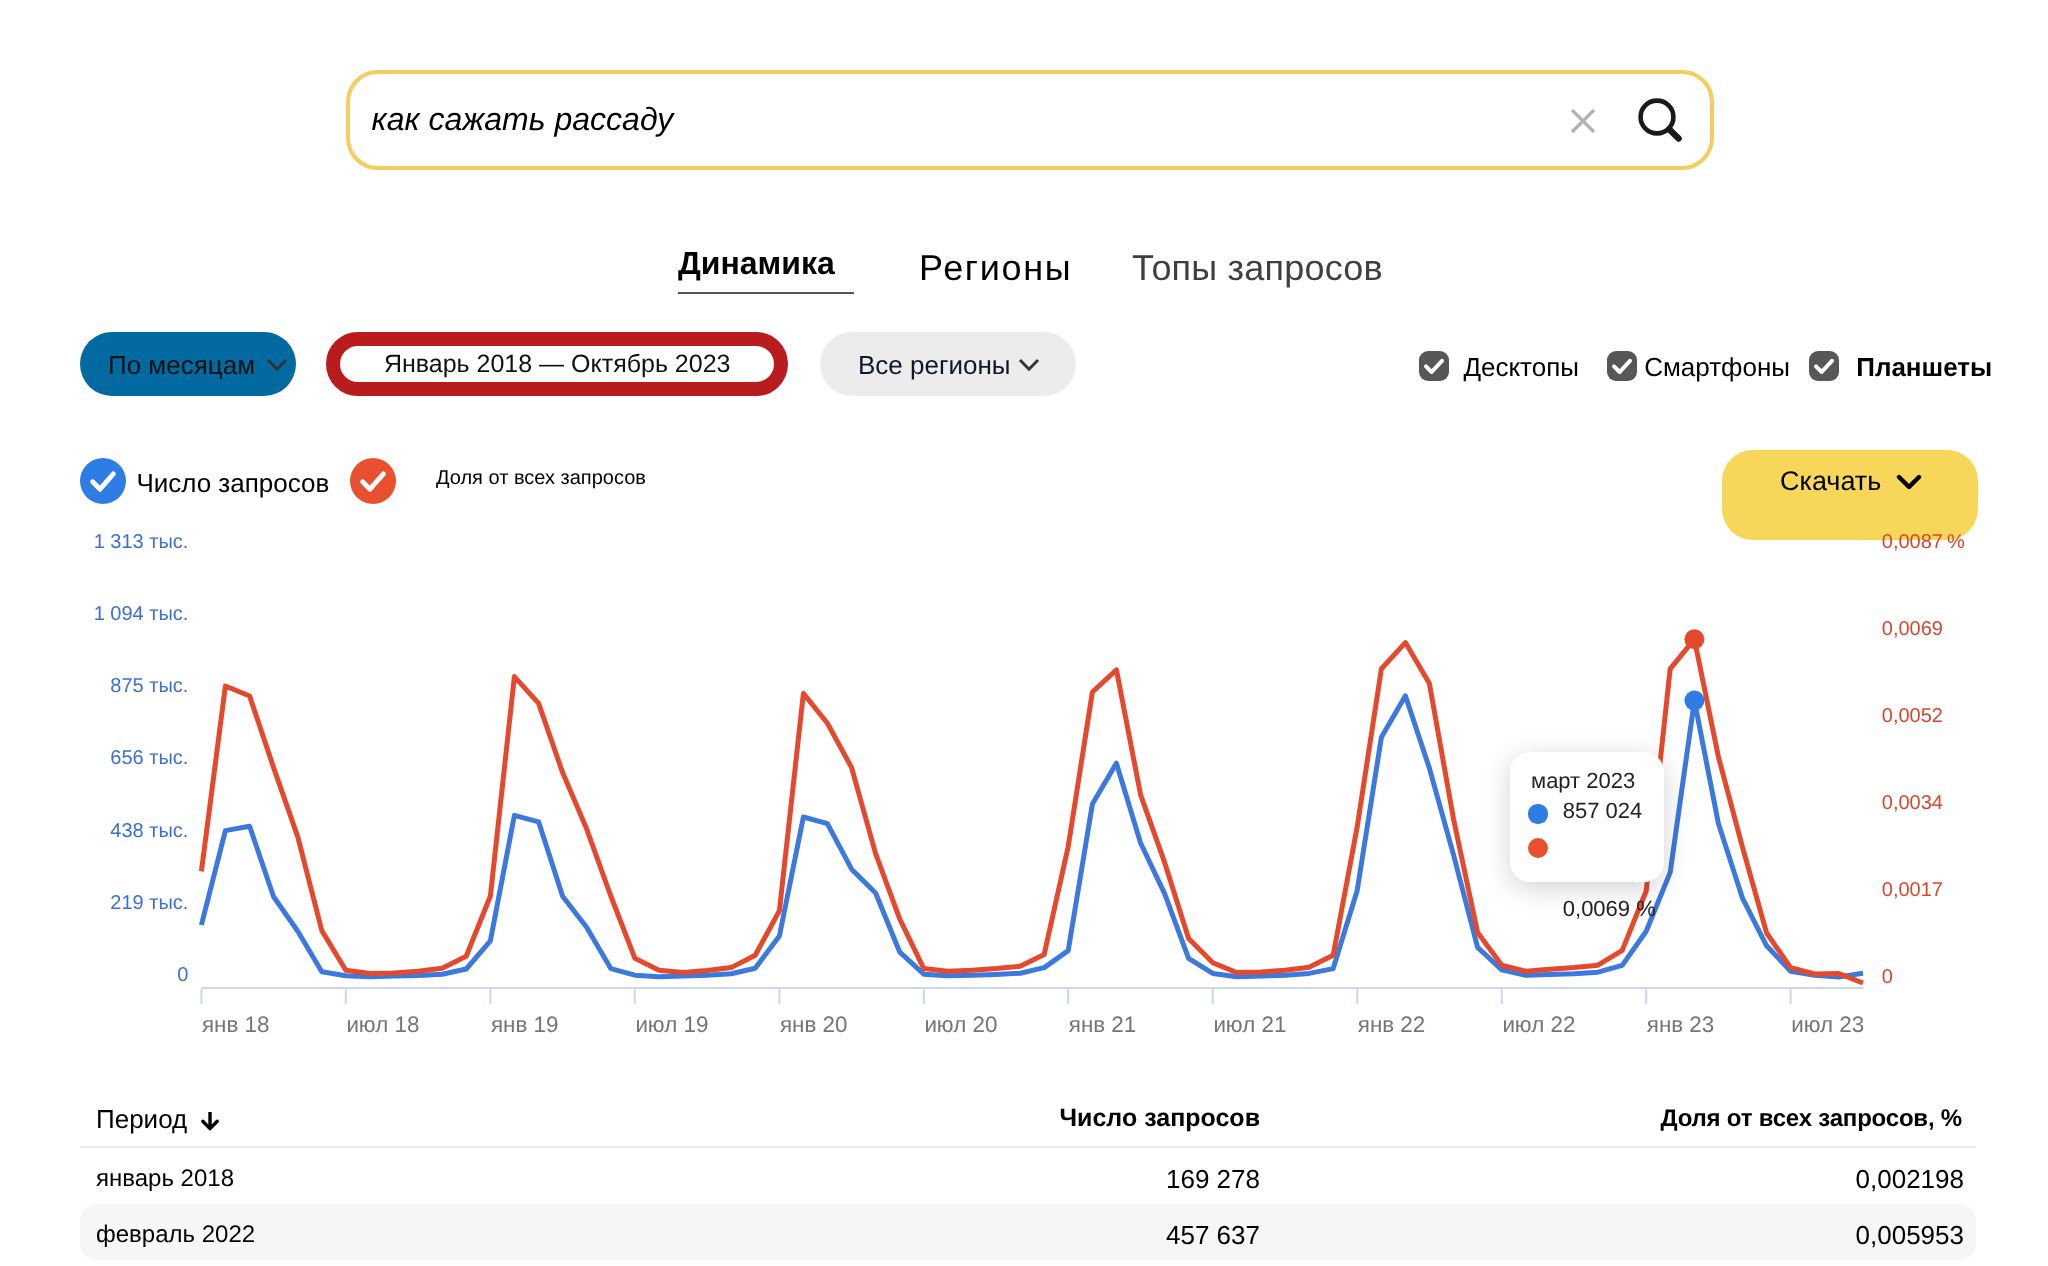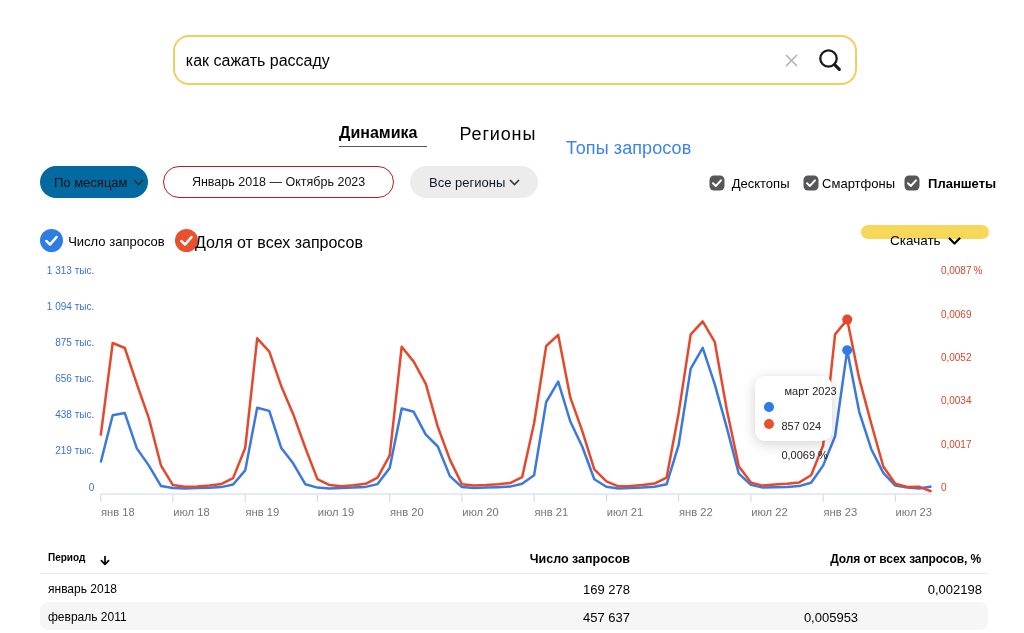--- a/index.html
+++ b/index.html
@@ -1,39 +1,39 @@
 <!DOCTYPE html>
 <html><head><meta charset="utf-8">
 <style>
 * { margin:0; padding:0; box-sizing:border-box; }
 html,body { width:1024px; height:633px; background:#fff; font-family:"Liberation Sans", sans-serif; position:relative; overflow:hidden; }
 .abs { position:absolute; }
 </style></head>
 <body>
 
 <div class="abs" style="left:172.5px; top:35px; width:684.5px; height:49.5px; border:2px solid #f3cd5e; border-radius:16px; background:#fff;"></div>
-<div class="abs" style="left:185.8px; top:52px; font-size:16px; color:#000;">как сажать рассаду</div>
+<div class="abs" style="left:185.8px; top:52px; font-size:16px; color:#000;font-style:italic;">как сажать рассаду</div>
 <svg class="abs" style="left:784.5px; top:54px;" width="13" height="13" viewBox="0 0 13 13">
   <line x1="1" y1="1" x2="12" y2="12" stroke="#b3b3b3" stroke-width="1.6"></line>
   <line x1="12" y1="1" x2="1" y2="12" stroke="#b3b3b3" stroke-width="1.6"></line>
 </svg>
 <svg class="abs" style="left:817px; top:47px;" width="26" height="26" viewBox="0 0 26 26">
   <circle cx="11.5" cy="11.5" r="8.2" fill="none" stroke="#1a1a1a" stroke-width="2.3"></circle>
   <line x1="17.6" y1="17.6" x2="22.3" y2="22.3" stroke="#1a1a1a" stroke-width="3.2" stroke-linecap="round"></line>
 </svg>
 
 <div class="abs" style="left:339px; top:124px; font-size:16px; font-weight:700; color:#000;text-align:right;">Динамика</div>
 <div class="abs" style="left:338.6px; top:146px; width:88.4px; border-top:1.2px solid #555;"></div>
 <div class="abs" style="left:459.5px; top:124px; font-size:18px; color:#000; letter-spacing:0.85px;">Регионы</div>
-<div class="abs" style="left:566px; top:124px; font-size:18px; color:#3b82f6; letter-spacing:0.1px;margin-top:14px;">Топы запросов</div>
+<div class="abs" style="left:566px; top:124px; font-size:18px; color:#404040; letter-spacing:0.1px;">Топы запросов</div>
 
 <div class="abs" style="left:39.5px; top:166px; height:32px; width:108.5px; background:#0369a1; border-radius:16px; display:flex; align-items:center; font-size:13px; color:#111; padding-left:14.5px;">По месяцам<svg style="margin-left:5px;" width="11" height="7" viewBox="0 0 11 7">
       <polyline points="1,1 5.5,5.6 10,1" fill="none" stroke="#333" stroke-width="1.5"></polyline>
     </svg></div>
-<div class="abs" style="left:162.8px; top:166px; height:32px; width:231.6px; background:#fff; border:1px solid #b91c1c; border-radius:16px; display:flex; align-items:center; justify-content:center; font-size:12.5px; color:#111;">Январь 2018 — Октябрь 2023</div>
+<div class="abs" style="left:162.8px; top:166px; height:32px; width:231.6px; background:#fff; border:7px solid #b91c1c; border-radius:16px; display:flex; align-items:center; justify-content:center; font-size:12.5px; color:#111;">Январь 2018 — Октябрь 2023</div>
 <div class="abs" style="left:410px; top:166px; height:32px; width:127.5px; background:#ececec; border-radius:16px; display:flex; align-items:center; font-size:13px; color:#0f172a; padding-left:19px;">Все регионы<svg style="margin-left:4px;" width="11" height="7" viewBox="0 0 11 7">
       <polyline points="1,1 5.5,5.6 10,1" fill="none" stroke="#333" stroke-width="1.5"></polyline>
     </svg></div>
 
 <svg class="abs" style="left:709.2px; top:174.6px;" width="16" height="16" viewBox="0 0 16 16">
 <rect x="0.5" y="0.5" width="15" height="15" rx="4.5" fill="#57575a"></rect>
 <polyline points="4,8.2 6.8,11 12,5.4" fill="none" stroke="#fff" stroke-width="2" stroke-linecap="round" stroke-linejoin="round"></polyline>
   </svg>
 <div class="abs" style="left:731.7px; top:176.3px; font-size:13px;">Десктопы</div>
 <svg class="abs" style="left:802.5px; top:174.6px;" width="16" height="16" viewBox="0 0 16 16">
@@ -49,23 +49,23 @@
 
 <svg class="abs" style="left:39.8px; top:228.6px;" width="23" height="23" viewBox="0 0 23 23">
   <circle cx="11.5" cy="11.5" r="11.5" fill="#2e7de5"></circle>
   <polyline points="6.3,11.9 10,15.6 16.7,7.9" fill="none" stroke="#fff" stroke-width="2.4" stroke-linecap="round" stroke-linejoin="round"></polyline>
 </svg>
 <div class="abs" style="left:68.2px; top:233.5px; font-size:13px;">Число запросов</div>
 <svg class="abs" style="left:174.7px; top:228.6px;" width="23" height="23" viewBox="0 0 23 23">
   <circle cx="11.5" cy="11.5" r="11.5" fill="#e8502f"></circle>
   <polyline points="6.3,11.9 10,15.6 16.7,7.9" fill="none" stroke="#fff" stroke-width="2.4" stroke-linecap="round" stroke-linejoin="round"></polyline>
 </svg>
-<div class="abs" style="left:195px; top:233.5px; font-size:16px;">Доля от всех запросов</div>
+<div class="abs" style="left:218px; top:233.5px; font-size:10px;">Доля от всех запросов</div>
 
-<div class="abs" style="left:861px; top:225px; width:128px; height:14px; background:#f6d75a; border-radius:15.5px;">
+<div class="abs" style="left:861px; top:225px; width:128px; height:45px; background:#f6d75a; border-radius:15.5px;">
   <span class="abs" style="left:29px; top:8px; font-size:13.5px; font-weight:500;">Скачать</span>
   <svg class="abs" style="left:87px; top:12px;" width="13" height="8" viewBox="0 0 13 8">
       <polyline points="1.5,1.5 6.5,6.5 11.5,1.5" fill="none" stroke="#000" stroke-width="2.2" stroke-linecap="round" stroke-linejoin="round"></polyline>
     </svg>
 </div>
 
 <svg class="abs" style="left:0; top:0;" width="1024" height="530" viewBox="0 0 1024 530">
 <line x1="100.7" y1="494" x2="931.8" y2="494" stroke="#ccd6ec" stroke-width="1"></line>
 <line x1="100.7" y1="494.5" x2="100.7" y2="502" stroke="#ccd6ec" stroke-width="1"></line>
 <line x1="172.9" y1="494.5" x2="172.9" y2="502" stroke="#ccd6ec" stroke-width="1"></line>
@@ -104,34 +104,34 @@
 <text x="751.2" y="515.8" fill="#757575" font-size="11.2">июл 22</text>
 <text x="823.4" y="515.8" fill="#757575" font-size="11.2">янв 23</text>
 <text x="895.6" y="515.8" fill="#757575" font-size="11.2">июл 23</text>
   <polyline points="100.7,462.5 112.7,415.3 124.8,413.1 136.8,448.4 148.9,465.6 160.9,485.9 172.9,487.9 185.0,488.4 197.0,488.0 209.1,487.7 221.1,487.1 233.1,484.5 245.2,470.4 257.2,407.7 269.3,410.9 281.3,448.1 293.3,463.6 305.4,484.3 317.4,487.6 329.5,488.4 341.5,488.0 353.5,487.6 365.6,486.9 377.6,484.1 389.7,468.0 401.7,408.5 413.7,411.8 425.8,434.6 437.8,446.5 449.9,476.1 461.9,487.1 473.9,487.9 486.0,487.6 498.0,487.2 510.1,486.6 522.1,483.8 534.1,475.3 546.2,402.0 558.2,381.6 570.3,421.5 582.3,446.8 594.3,479.2 606.4,486.7 618.4,488.4 630.5,488.0 642.5,487.6 654.5,486.7 666.6,484.3 678.6,445.2 690.7,368.6 702.7,347.9 714.7,384.1 726.8,427.6 738.8,473.7 750.9,484.9 762.9,487.6 774.9,487.2 787.0,486.9 799.0,486.1 811.1,482.7 823.1,465.6 835.1,436.2 847.2,350.3 859.2,411.8 871.3,449.2 883.3,472.9 895.3,485.6 907.4,487.6 919.4,488.5 931.5,486.6" fill="none" stroke="#3c79de" stroke-width="2.5" stroke-linejoin="round"></polyline>
   <polyline points="100.7,435.7 112.7,343.0 124.8,348.0 136.8,383.8 148.9,418.4 160.9,465.3 172.9,485.1 185.0,486.8 197.0,486.5 209.1,485.6 221.1,484.1 233.1,478.1 245.2,448.0 257.2,338.3 269.3,351.7 281.3,386.3 293.3,414.4 305.4,448.0 317.4,479.1 329.5,485.1 341.5,486.3 353.5,485.3 365.6,483.8 377.6,477.6 389.7,455.4 401.7,346.7 413.7,361.6 425.8,383.8 437.8,426.8 449.9,459.6 461.9,484.3 473.9,485.6 486.0,485.1 498.0,484.3 510.1,483.1 522.1,477.2 534.1,423.3 546.2,346.0 558.2,334.9 570.3,397.4 582.3,431.2 594.3,469.3 606.4,481.4 618.4,486.3 630.5,486.0 642.5,485.1 654.5,483.6 666.6,477.6 678.6,413.4 690.7,334.4 702.7,321.3 714.7,341.8 726.8,409.7 738.8,466.3 750.9,482.6 762.9,485.6 774.9,484.6 787.0,483.8 799.0,482.6 811.1,475.2 823.1,445.5 835.1,334.4 847.2,319.6 859.2,378.4 871.3,423.8 883.3,466.5 895.3,483.8 907.4,487.0 919.4,486.8 931.5,491.5" fill="none" stroke="#e5492d" stroke-width="2.5" stroke-linejoin="round"></polyline>
   <circle cx="847.2" cy="319.6" r="5" fill="#e5492d"></circle>
   <circle cx="847.2" cy="350.3" r="5" fill="#2e7de5"></circle>
 </svg>
 
 <div class="abs" style="left:754.5px; top:376px; width:77px; height:65px; background:#fff; border-radius:10px; box-shadow:0 3px 14px rgba(0,0,0,0.18); z-index:5;">
-  <div class="abs" style="left:11px; top:9px; font-size:11px; color:#222; white-space:nowrap;margin-left:19px;">март 2023</div>
+  <div class="abs" style="left:11px; top:9px; font-size:11px; color:#222; white-space:nowrap;">март 2023</div>
   <div class="abs" style="left:9.7px; top:26.2px; width:9.4px; height:9.4px; border-radius:50%; background:#2e7de5;"></div>
-  <div class="abs" style="left:26.9px; top:24px; font-size:11px; color:#222; white-space:nowrap;margin-top:20px;">857 024</div>
+  <div class="abs" style="left:26.9px; top:24px; font-size:11px; color:#222; white-space:nowrap;">857 024</div>
   <div class="abs" style="left:9.4px; top:42.9px; width:10px; height:10px; border-radius:50%; background:#e8502f;"></div>
   <div class="abs" style="left:26.9px; top:41px; font-size:11px; color:#222; white-space:nowrap;margin-top:32px;">0,0069 %</div>
 </div>
 
-<div class="abs" style="left:48px; top:552px; font-size:10px; font-weight:700;text-align:right;">Период</div>
+<div class="abs" style="left:48px; top:552px; font-size:13px; font-weight:400;text-align:right;">Период</div>
 <svg class="abs" style="left:100px; top:554.5px;" width="10" height="11" viewBox="0 0 10 11">
     <line x1="5" y1="1" x2="5" y2="9" stroke="#000" stroke-width="1.7"></line>
     <polyline points="1.4,5.6 5,9.3 8.6,5.6" fill="none" stroke="#000" stroke-width="1.7" stroke-linejoin="round" stroke-linecap="round"></polyline>
   </svg>
 <div class="abs" style="left:428px; top:552px; width:202px; text-align:right; font-size:12.5px; font-weight:700;">Число запросов</div>
 <div class="abs" style="left:680px; top:552px; width:301px; text-align:right; font-size:12px; font-weight:700; letter-spacing:-0.1px;">Доля от всех запросов, %</div>
 <div class="abs" style="left:40px; top:573px; width:948px; border-top:1px solid #ececec;"></div>
 <div class="abs" style="left:48px; top:582px; font-size:12px;">январь 2018</div>
 <div class="abs" style="left:428px; top:582px; width:202px; text-align:right; font-size:13px;">169 278</div>
 <div class="abs" style="left:680px; top:582px; width:302px; text-align:right; font-size:13px;">0,002198</div>
 <div class="abs" style="left:40px; top:602px; width:948px; height:28px; background:#f6f6f6; border-radius:8px;"></div>
-<div class="abs" style="left:48px; top:610px; font-size:12px;">февраль 2011</div>
+<div class="abs" style="left:48px; top:610px; font-size:12px;">февраль 2022</div>
 <div class="abs" style="left:428px; top:610px; width:202px; text-align:right; font-size:13px;">457 637</div>
-<div class="abs" style="left:680px; top:610px; width:302px; text-align:center; font-size:13px;">0,005953</div>
+<div class="abs" style="left:680px; top:610px; width:302px; text-align:right; font-size:13px;">0,005953</div>
 
 </body></html>

